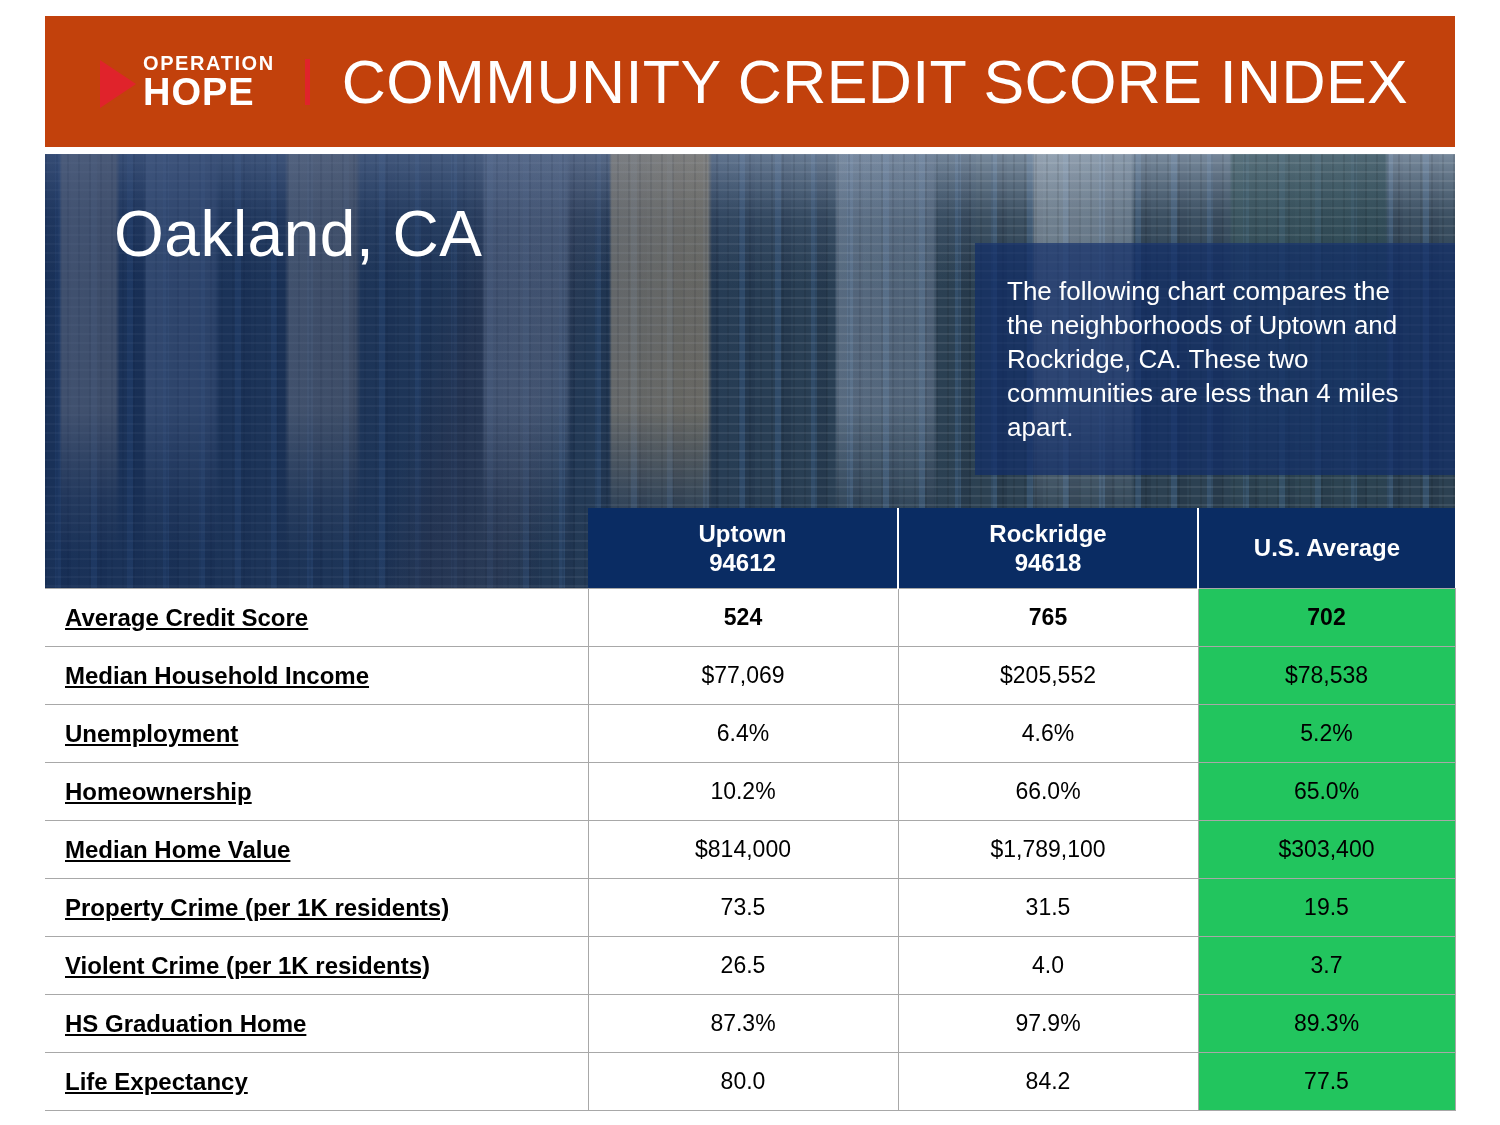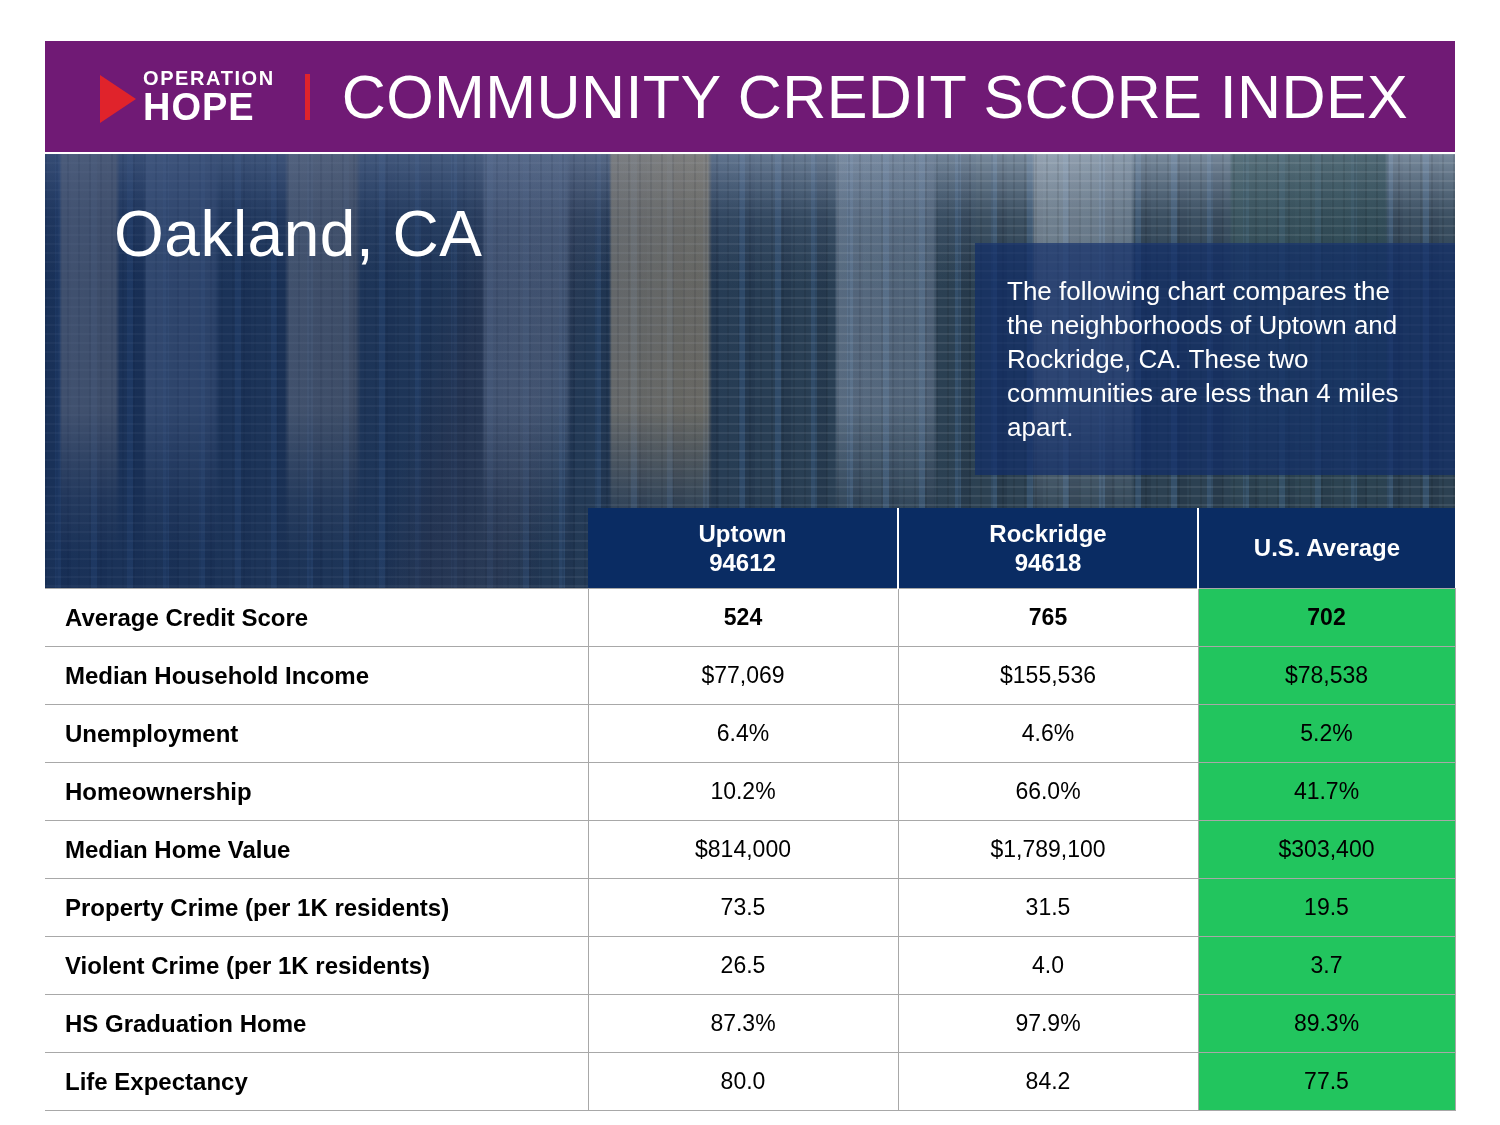--- a/index.html
+++ b/index.html
@@ -12,24 +12,24 @@
     height: 1125px;
     font-family: "Liberation Sans", sans-serif;
     overflow: hidden;
     position: relative;
   }
 
   
   .header-bar {
     position: absolute;
     left: 45px;
-    top: 41px;
+    top: 16px;
     width: 1410px;
-    height: 111px;
-    background: #701a75;
+    height: 131px;
+    background: #c2410c;
     display: flex;
     align-items: center;
   }
   .logo-block {
     display: flex;
     align-items: center;
     margin-left: 55px;
   }
   .logo-arrow {
     width: 0;
@@ -224,20 +224,21 @@
     padding: 0;
     vertical-align: middle;
     background: #ffffff;
   }
   tbody tr:first-child td { border-top: 1.5px solid #a8a8a8; }
   tbody td.label {
     font-weight: bold;
     text-align: left;
     padding-left: 20px;
     font-size: 24px;
+    text-decoration: underline;
   }
   tbody td.val {
     text-align: center;
   }
   tbody td.val-us {
     text-align: center;
     background: #22c55e;
     border-right: 1.5px solid #a8a8a8;
   }
   tbody tr.emphasis td.val,
@@ -294,34 +295,34 @@
     <tbody id="table-body">
         <tr class="emphasis">
           <td class="label">Average Credit Score</td>
           <td class="val">524</td>
           <td class="val">765</td>
           <td class="val-us">702</td>
         </tr>
         <tr>
           <td class="label">Median Household Income</td>
           <td class="val">$77,069</td>
-          <td class="val">$155,536</td>
+          <td class="val">$205,552</td>
           <td class="val-us">$78,538</td>
         </tr>
         <tr>
           <td class="label">Unemployment</td>
           <td class="val">6.4%</td>
           <td class="val">4.6%</td>
           <td class="val-us">5.2%</td>
         </tr>
         <tr>
           <td class="label">Homeownership</td>
           <td class="val">10.2%</td>
           <td class="val">66.0%</td>
-          <td class="val-us">41.7%</td>
+          <td class="val-us">65.0%</td>
         </tr>
         <tr>
           <td class="label">Median Home Value</td>
           <td class="val">$814,000</td>
           <td class="val">$1,789,100</td>
           <td class="val-us">$303,400</td>
         </tr>
         <tr>
           <td class="label">Property Crime (per 1K residents)</td>
           <td class="val">73.5</td>

